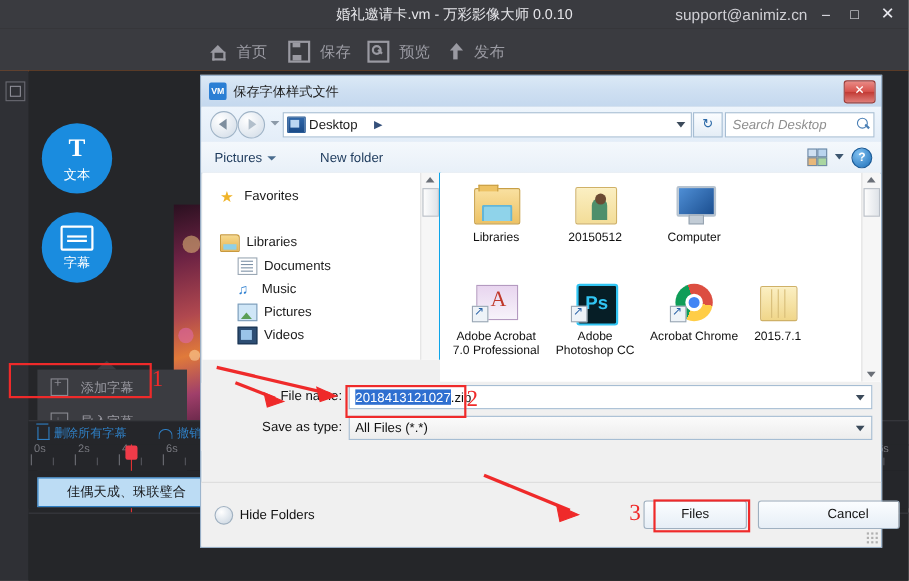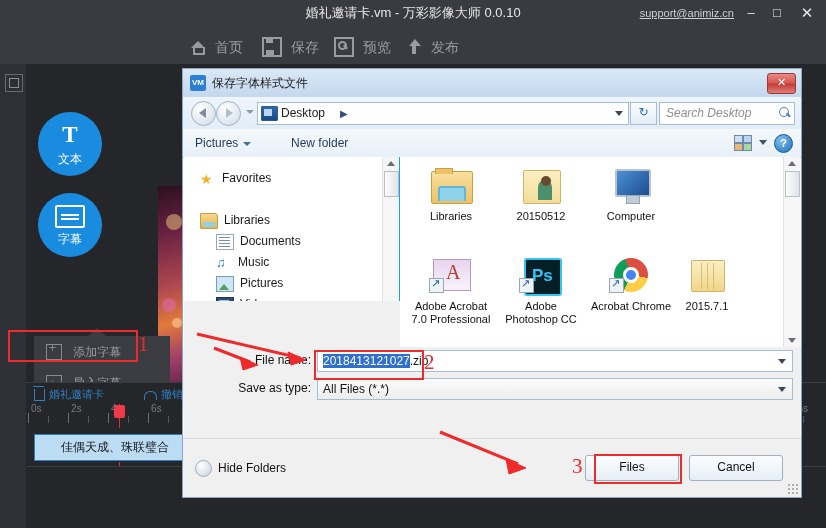--- a/index.html
+++ b/index.html
@@ -15,21 +15,21 @@
     position:absolute;left:0;top:0;width:826px;height:26px;
     background:#3a3b40;color:#d8d8dc;
   }
   .titlebar .title{
     position:absolute;left:0;top:0;width:826px;height:26px;
     line-height:26px;text-align:center;font-size:13px;color:#e6e6ea;
     white-space:nowrap;
   }
   .titlebar .support{
     position:absolute;right:92px;top:0;height:26px;line-height:26px;
-    font-size:11px;color:#cfcfd4;text-decoration:underline;
+    font-size:14px;color:#cfcfd4;
   }
   .wbtn{position:absolute;top:0;height:26px;width:26px;color:#e8e8ee;
         font-size:13px;line-height:26px;text-align:center;cursor:default;}
   .wbtn.min{right:62px;}
   .wbtn.max{right:36px;}
   .wbtn.close{right:6px;font-size:15px;}
 
   .toolbar{
     position:absolute;left:0;top:26px;width:826px;height:38px;
     background:#3a3b40;border-bottom:1px solid #f97316;
@@ -174,21 +174,21 @@
   .viewmode i:nth-child(1){left:0;top:1px;background:#cfe0f2;}
   .viewmode i:nth-child(2){left:9px;top:1px;background:#b9d4ee;}
   .viewmode i:nth-child(3){left:0;top:9px;background:#e8b87a;}
   .viewmode i:nth-child(4){left:9px;top:9px;background:#a9d6a0;}
   .viewdd{position:absolute;right:34px;top:11px;width:0;height:0;
     border-left:4px solid transparent;border-right:4px solid transparent;border-top:5px solid #3d566f;}
   .helpbtn{position:absolute;right:8px;top:5px;width:17px;height:17px;border-radius:50%;
     background:radial-gradient(circle at 35% 30%,#7fc0f0,#1d6fb8);border:1px solid #1a5a96;
     color:#fff;font-size:11px;font-weight:bold;line-height:16px;text-align:center;cursor:default;}
 
-  .navpane{position:absolute;left:1px;top:88px;width:215px;height:144px;background:#fff;
+  .navpane{position:absolute;left:1px;top:88px;width:215px;height:170px;background:#fff;
     border-right:2px solid #0ea5e9;overflow:hidden;}
   .npitem{position:absolute;left:0;height:19px;line-height:19px;font-size:12px;color:#1a1a1a;cursor:default;white-space:nowrap;}
   .npitem .ni{display:inline-block;vertical-align:middle;width:16px;height:14px;margin-right:6px;position:relative;}
   .star{color:#f0b429;font-size:14px;line-height:14px;}
   .folderblue{background:linear-gradient(to bottom,#f6d98e,#e7b44f);border:1px solid #c99a3e;border-radius:1px 3px 1px 1px;}
   .folderblue::after{content:"";position:absolute;left:2px;bottom:1px;right:2px;height:5px;background:#8fd0e8;}
   .docico{background:#fff;border:1px solid #9aa7b4;}
   .docico::after{content:"";position:absolute;left:2px;top:2px;right:3px;height:1px;background:#7d91a6;box-shadow:0 3px 0 #7d91a6,0 6px 0 #7d91a6,0 9px 0 #7d91a6;}
   .musico{color:#2d7fd0;font-size:13px;line-height:14px;}
   .picico{background:#cfe6f7;border:1px solid #7d9cb8;}
@@ -349,21 +349,21 @@
       <div class="mi" style="top:62px;">
         <span class="mico exp"></span>
         <span class="mlabel">导出字幕</span>
       </div>
     </div>
 
   </div>
 
   <div class="tlbar">
     <div class="tlbtn" style="left:8px;">
-      <span class="trash"></span><span>婚礼邀请卡</span>
+      <span class="trash"></span><span>删除所有字幕</span>
     </div>
     <div class="tlbtn" style="left:118px;">
       <span class="undo"></span><span>撤销</span>
     </div>
   </div>
 
   <div class="ruler">
     <div class="tickmaj" style="left:2px;"></div>
     <div class="rlabel" style="left:5px;">0s</div>
     <div class="tick" style="left:22px;"></div>
@@ -525,21 +525,21 @@
         <span class="val">All Files (*.*)</span>
         <span class="carr"></span>
       </div>
     </div>
 
     <div class="footer">
       <div class="hidefolders">
         <span class="hfico"></span><span>Hide Folders</span>
       </div>
       <div class="btn" style="left:402px;top:16px;width:92px;">Files</div>
-      <div class="btn" style="left:506px;top:16px;width:92px;">Cancel</div>
+      <div class="btn" style="left:506px;top:16px;width:92px;padding-left:35px;">Cancel</div>
       <div class="resizer"></div>
     </div>
 
   </div>
 
   <div class="anno-box" style="left:8px;top:330px;width:126px;height:28px;"></div>
   <div class="anno-num" style="left:138px;top:332px;">1</div>
 
   <div class="anno-box" style="left:314px;top:350px;width:106px;height:26px;"></div>
   <div class="anno-num" style="left:424px;top:350px;">2</div>

